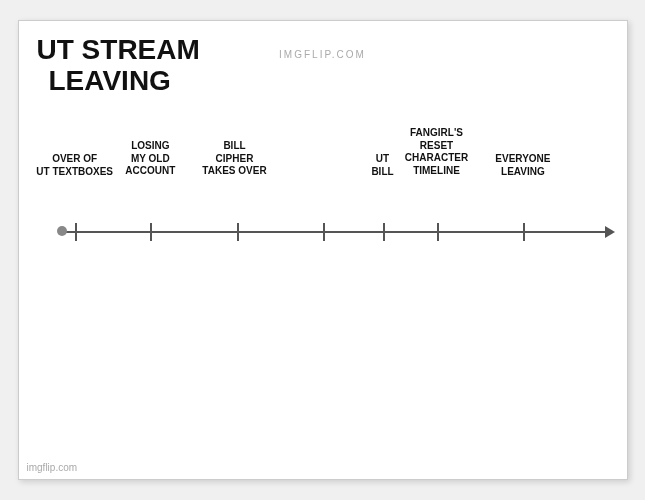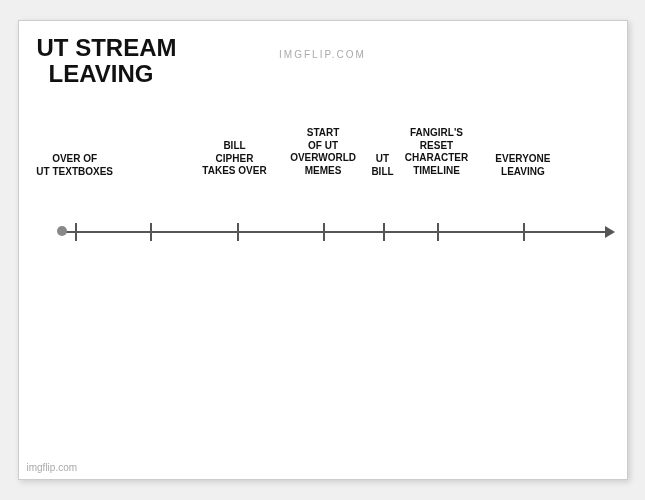--- a/index.html
+++ b/index.html
@@ -17,21 +17,21 @@
       height: 460px;
       background: #ffffff;
       border: 1px solid #cccccc;
       position: relative;
       box-shadow: 2px 2px 6px rgba(0,0,0,0.15);
     }
     .title {
       position: absolute;
       top: 14px;
       left: 18px;
-      font-size: 24px;
+      font-size: 28px;
       font-weight: 900;
       line-height: 1.1;
       color: #111;
       font-family: Impact, Arial Black, sans-serif;
     }
     .watermark {
       position: absolute;
       top: 28px;
       left: 50%;
       transform: translateX(-50%);
@@ -125,29 +125,28 @@
   <div class="timeline-area">
 
     <div class="timeline-line"></div>
 
     <div class="start-dot"></div>
 
   <div class="tick" style="left: 26.2px;"></div>
       <div class="event-label" style="left: 26.2px; top: -48px; white-space: pre;">OVER OF
 UT TEXTBOXES</div>
       <div class="tick" style="left: 101.8px;"></div>
+      <div class="event-label" style="left: 101.8px; top: -61px; white-space: pre;">LOSING
+MY OLD
+ACCOUNT</div>
       <div class="tick" style="left: 188.2px;"></div>
       <div class="event-label" style="left: 186px; top: -61px; white-space: pre;">BILL
 CIPHER
 TAKES OVER</div>
       <div class="tick" style="left: 274.6px;"></div>
-      <div class="event-label" style="left: 274.6px; top: -74px; white-space: pre;">START
-OF UT
-OVERWORLD
-MEMES</div>
       <div class="tick" style="left: 334px;"></div>
       <div class="event-label" style="left: 334px; top: -48px; white-space: pre;">UT
 BILL</div>
       <div class="tick" style="left: 388px;"></div>
       <div class="event-label" style="left: 388px; top: -74px; white-space: pre;">FANGIRL'S
 RESET
 CHARACTER
 TIMELINE</div>
       <div class="tick" style="left: 474.4px;"></div>
       <div class="event-label" style="left: 474.4px; top: -48px; white-space: pre;">EVERYONE

